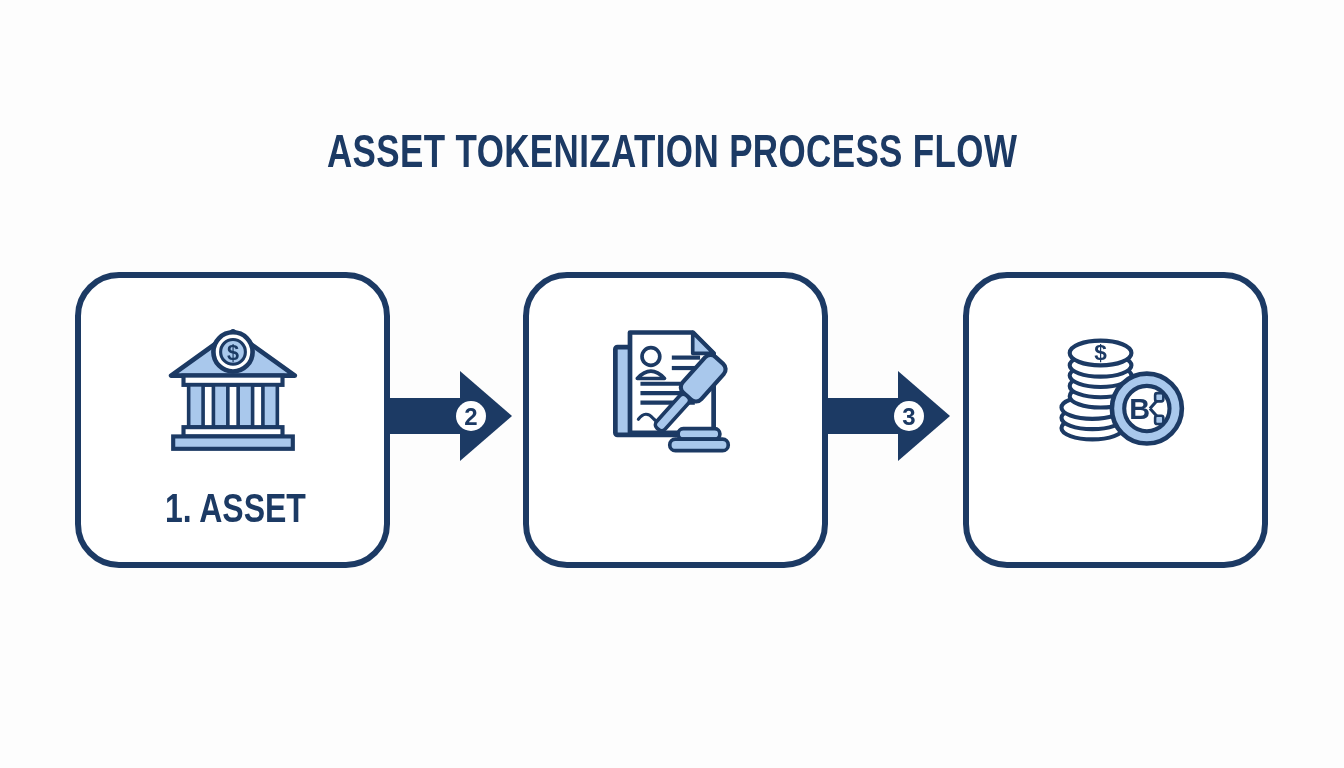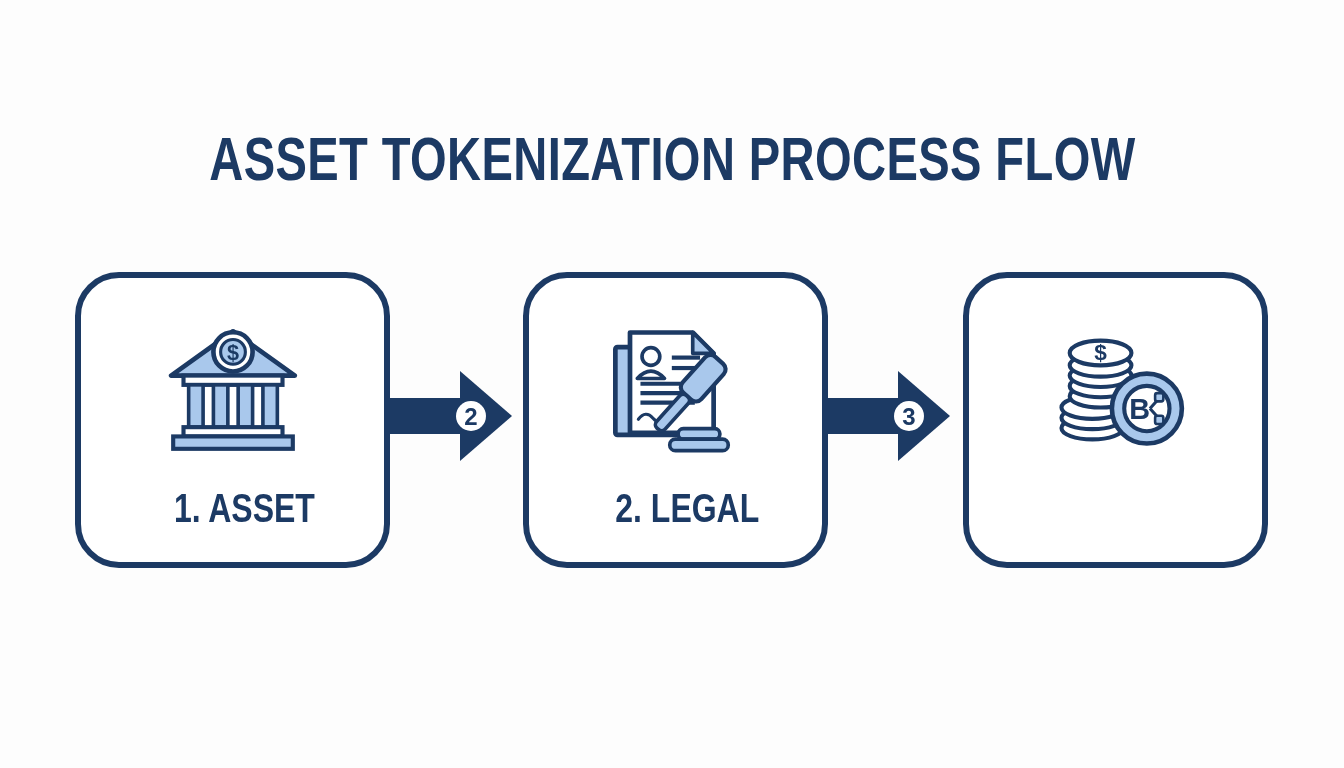--- a/index.html
+++ b/index.html
@@ -20,21 +20,21 @@
     overflow:hidden;
     background:var(--bg);
   }
   .title{
     position:absolute;
     top:128px;
     left:0;
     width:100%;
     text-align:center;
     color:var(--navy);
-    font-size:62px;
+    font-size:46px;
     font-weight:700;
     line-height:1;
     white-space:nowrap;
   }
   .title .squeeze{
     display:inline-block;
     transform:scaleX(0.76);
     transform-origin:center center;
     letter-spacing:0.5px;
   }
@@ -54,21 +54,21 @@
     position:absolute;
     top:46px;
     left:0;
     width:100%;
     display:flex;
     justify-content:center;
   }
   .step-label{
     position:absolute;
     top:210px;
-    left:12px;
+    left:3px;
     width:100%;
     text-align:center;
     color:var(--navy);
     font-size:41px;
     font-weight:700;
     line-height:1;
     white-space:nowrap;
   }
   .step-label .squeeze{
     display:inline-block;
@@ -167,23 +167,20 @@
 
         <g transform="rotate(42 90 54)">
           <rect class="fb sn" stroke-width="4" x="78" y="28" width="24" height="46" rx="7"></rect>
           <rect class="fb sn" stroke-width="3.5" x="84.5" y="74" width="11" height="42" rx="4.5"></rect>
         </g>
 
         <rect class="fb sn" stroke-width="3.5" x="68" y="100" width="40" height="10" rx="5"></rect>
         <rect class="fb sn" stroke-width="3.5" x="60" y="110" width="56" height="11" rx="5.5"></rect>
       </svg>
     </div>
-    <div class="step-label">
-      <span class="squeeze">2. LEGAL</span>
-    </div>
   </div>
 
   <div class="arrow arrow-2">
     <svg width="130" height="94" viewBox="0 0 130 94">
       <rect class="fn" x="0" y="29" width="82" height="36"></rect>
       <polygon class="fn" points="76,2 128,47 76,92"></polygon>
       <circle class="fw" cx="87" cy="47" r="15"></circle>
       <text class="badge-num" x="87" y="55.5" text-anchor="middle">3</text>
     </svg>
   </div>

